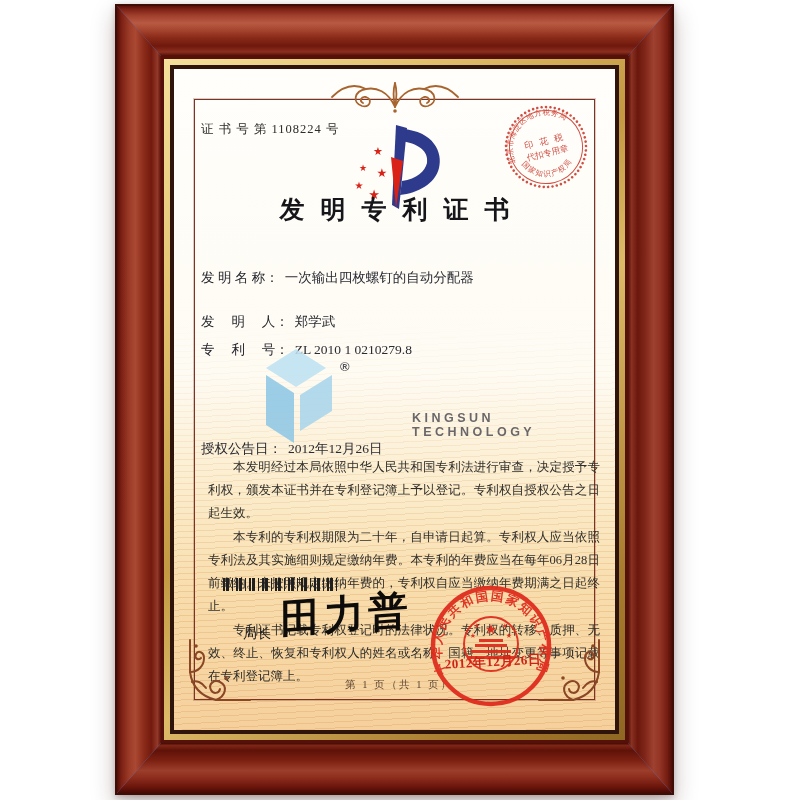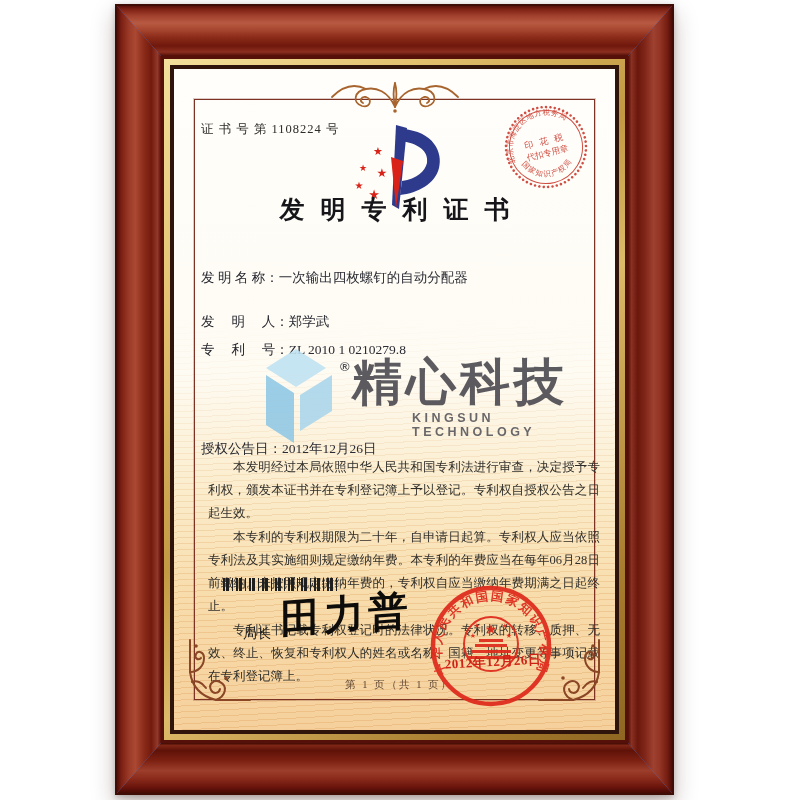--- a/index.html
+++ b/index.html
@@ -46,21 +46,21 @@
   .flourish.fl-right{right:12px;transform:scaleX(-1);}
 
   .cert-number{position:absolute;left:27px;top:52px;font-size:12.5px;letter-spacing:1px;color:#2e2c2a;}
   .sipo-logo{position:absolute;left:176px;top:52px;}
   .tax-stamp{position:absolute;left:326px;top:32px;transform:rotate(-14deg);opacity:.82;}
 
   .cert-title{position:absolute;left:0;right:0;top:124px;text-align:center;
     font-size:25px;font-weight:bold;letter-spacing:16px;text-indent:16px;color:#15151a;}
 
   .field-row{position:absolute;left:27px;font-size:13.5px;color:#26262e;white-space:nowrap;}
-  .field-row .val{color:#2b2b33;}
+  .field-row .val{margin-left:6px;color:#2b2b33;}
   .fr-0{top:200px;} .fr-1{top:244px;} .fr-2{top:272px;}
   .fr-3{top:307px;} .fr-4{top:339px;} .fr-5{top:371px;}
 
   .paragraphs{position:absolute;left:26px;top:387px;width:392px;margin-left:8px;}
   .paragraphs p{margin:0 0 2px 0;font-size:12.5px;line-height:1.82;text-indent:2em;
     text-align:justify;color:#302e2a;}
 
   
   .watermark{position:absolute;left:92px;top:278px;width:330px;height:102px;opacity:.88;z-index:6;pointer-events:none;
     font-family:"Liberation Sans","DejaVu Sans",sans-serif;}
@@ -164,21 +164,20 @@
             <p>专利证书记载专利权登记时的法律状况。专利权的转移、质押、无效、终止、恢复和专利权人的姓名或名称、国籍、地址变更等事项记载在专利登记簿上。</p>
           </div>
 
           <div class="watermark">
             <svg class="wm-k" width="86" height="94" viewBox="0 0 86 94">
               <polygon points="30,0 60,19 30,38 0,19" fill="#bfe2f2"></polygon>
               <polygon points="0,26 28,44 28,94 0,76" fill="#8fc8e6"></polygon>
               <polygon points="34,46 66,26 66,62 34,82" fill="#a9d6ec"></polygon>
             </svg>
             <span class="wm-reg">®</span>
-            <span class="wm-cn">精心科技</span>
             <span class="wm-en">KINGSUN TECHNOLOGY</span>
           </div>
 
           <div class="barcode"></div>
 
           <div class="director-label">局长</div>
           <div class="signature">田力普</div>
 
           <svg class="issue-seal" width="128" height="128" viewBox="0 0 128 128">
             <circle cx="64" cy="64" r="58" fill="none" stroke="#df2a1c" stroke-width="4.5"></circle>

